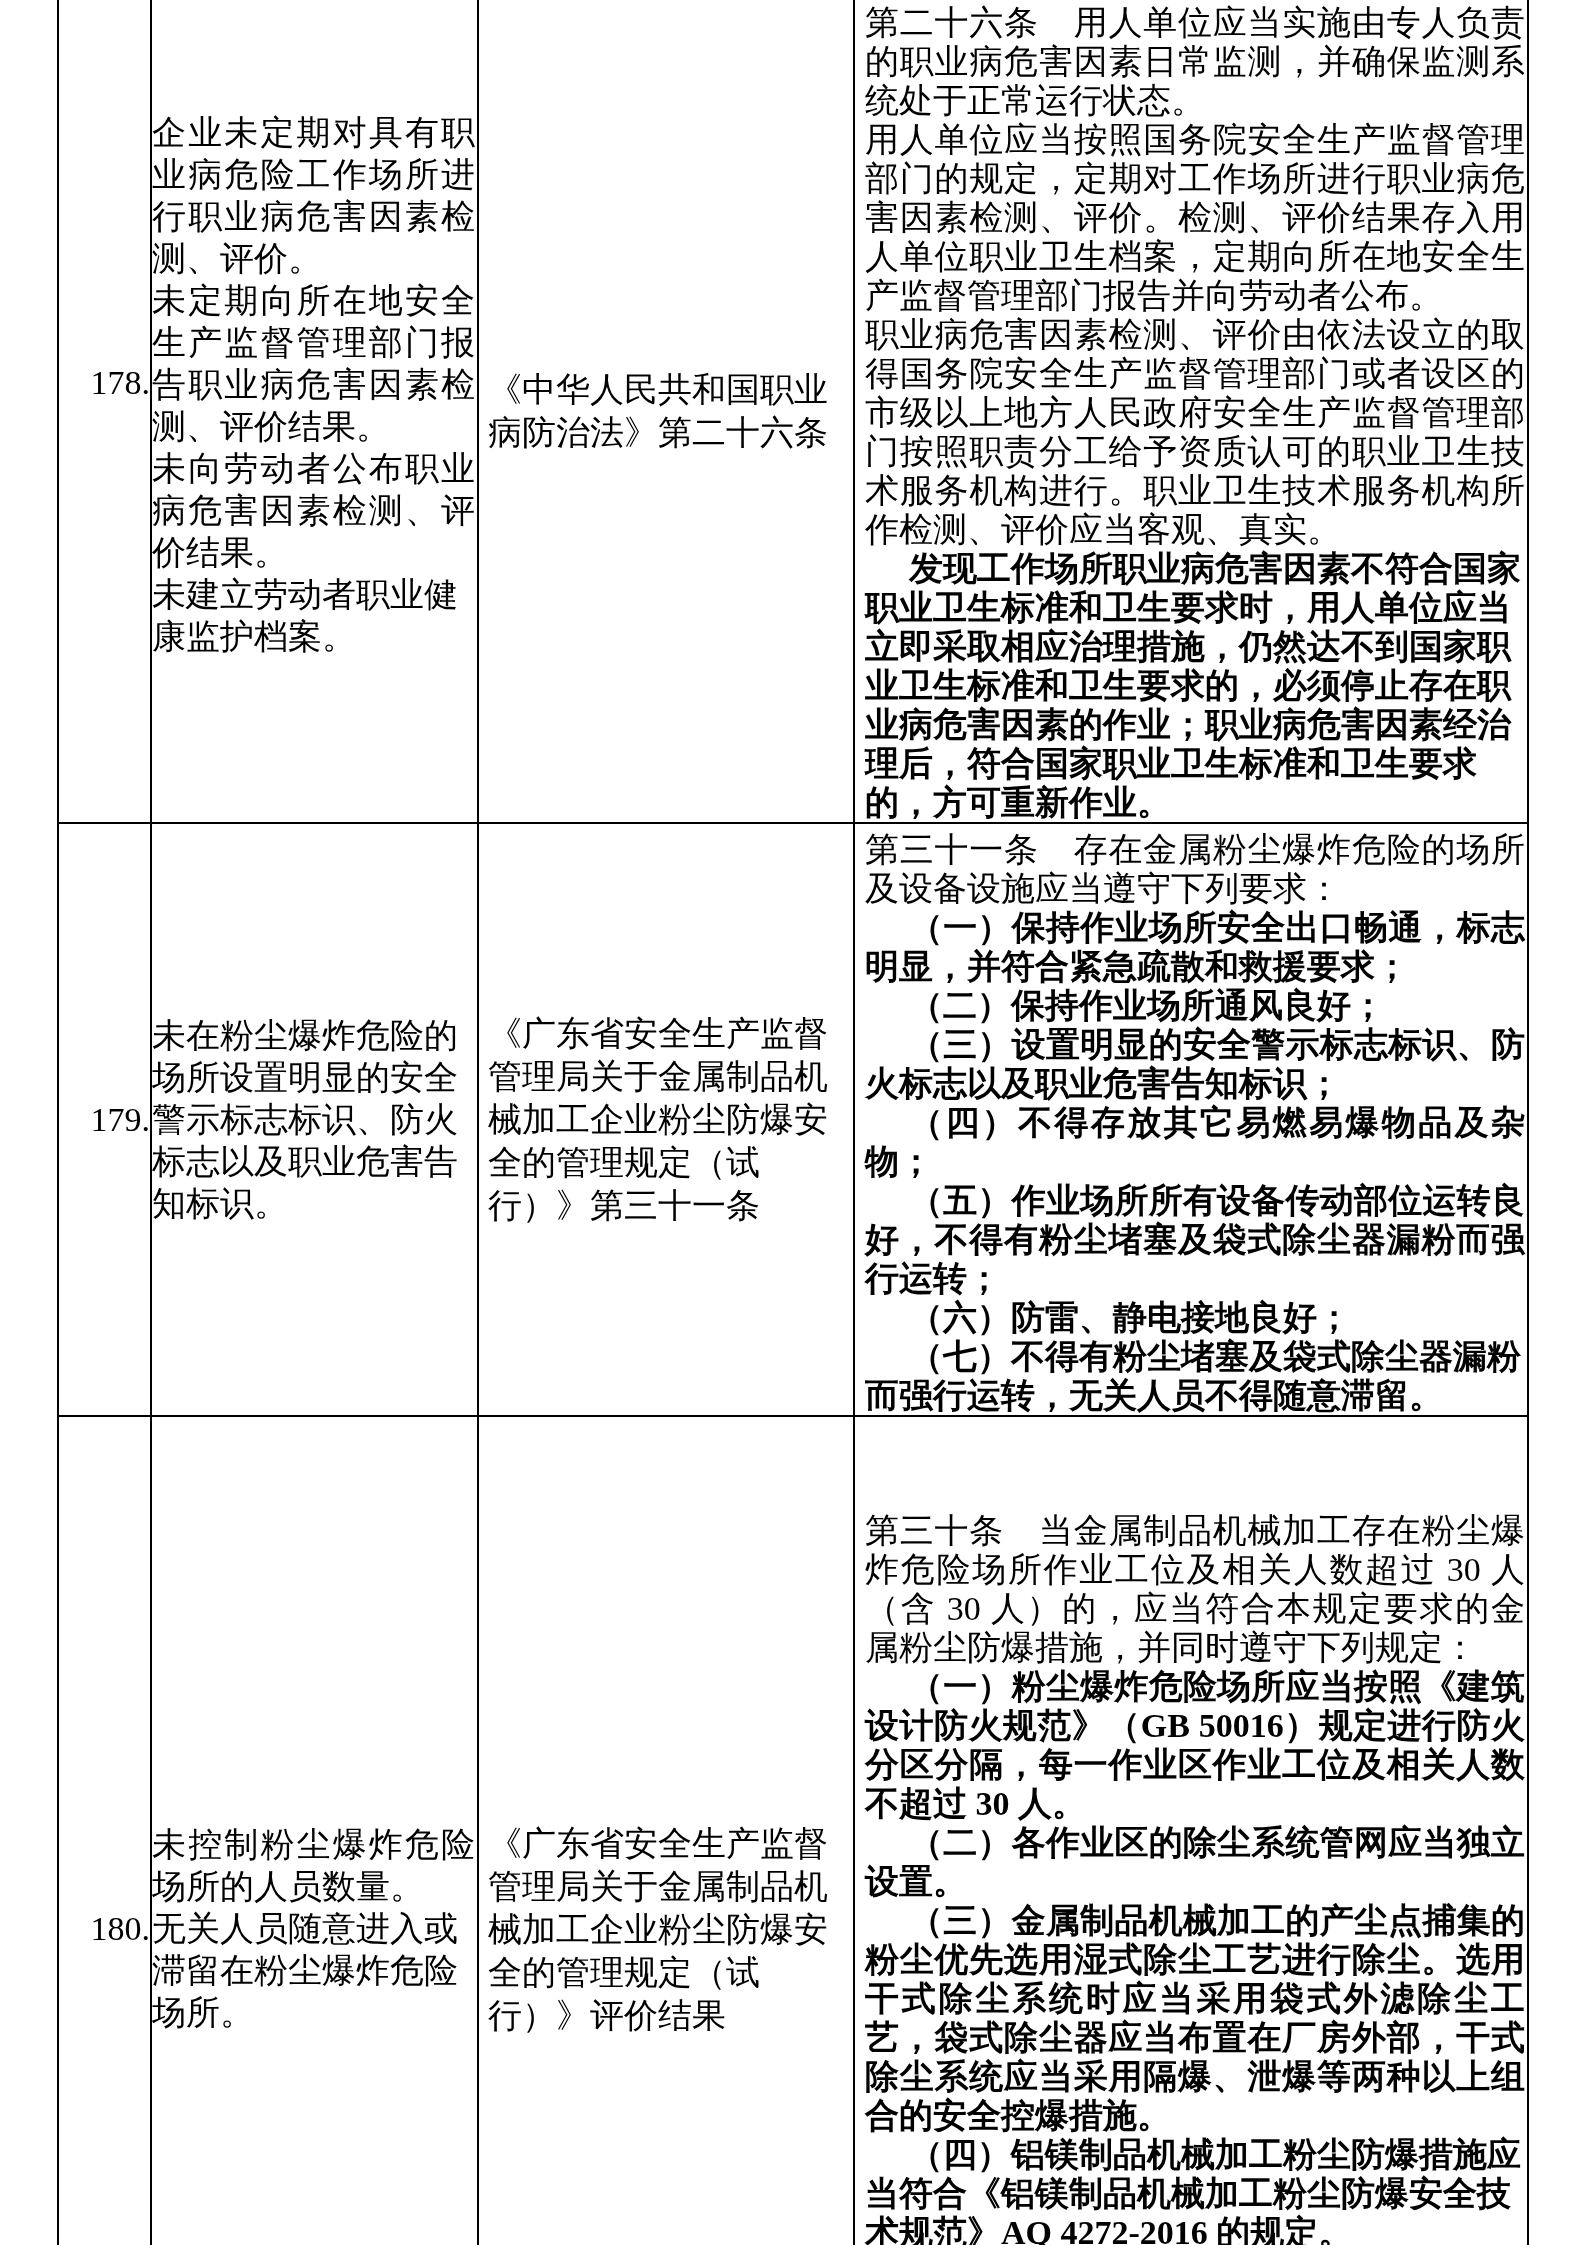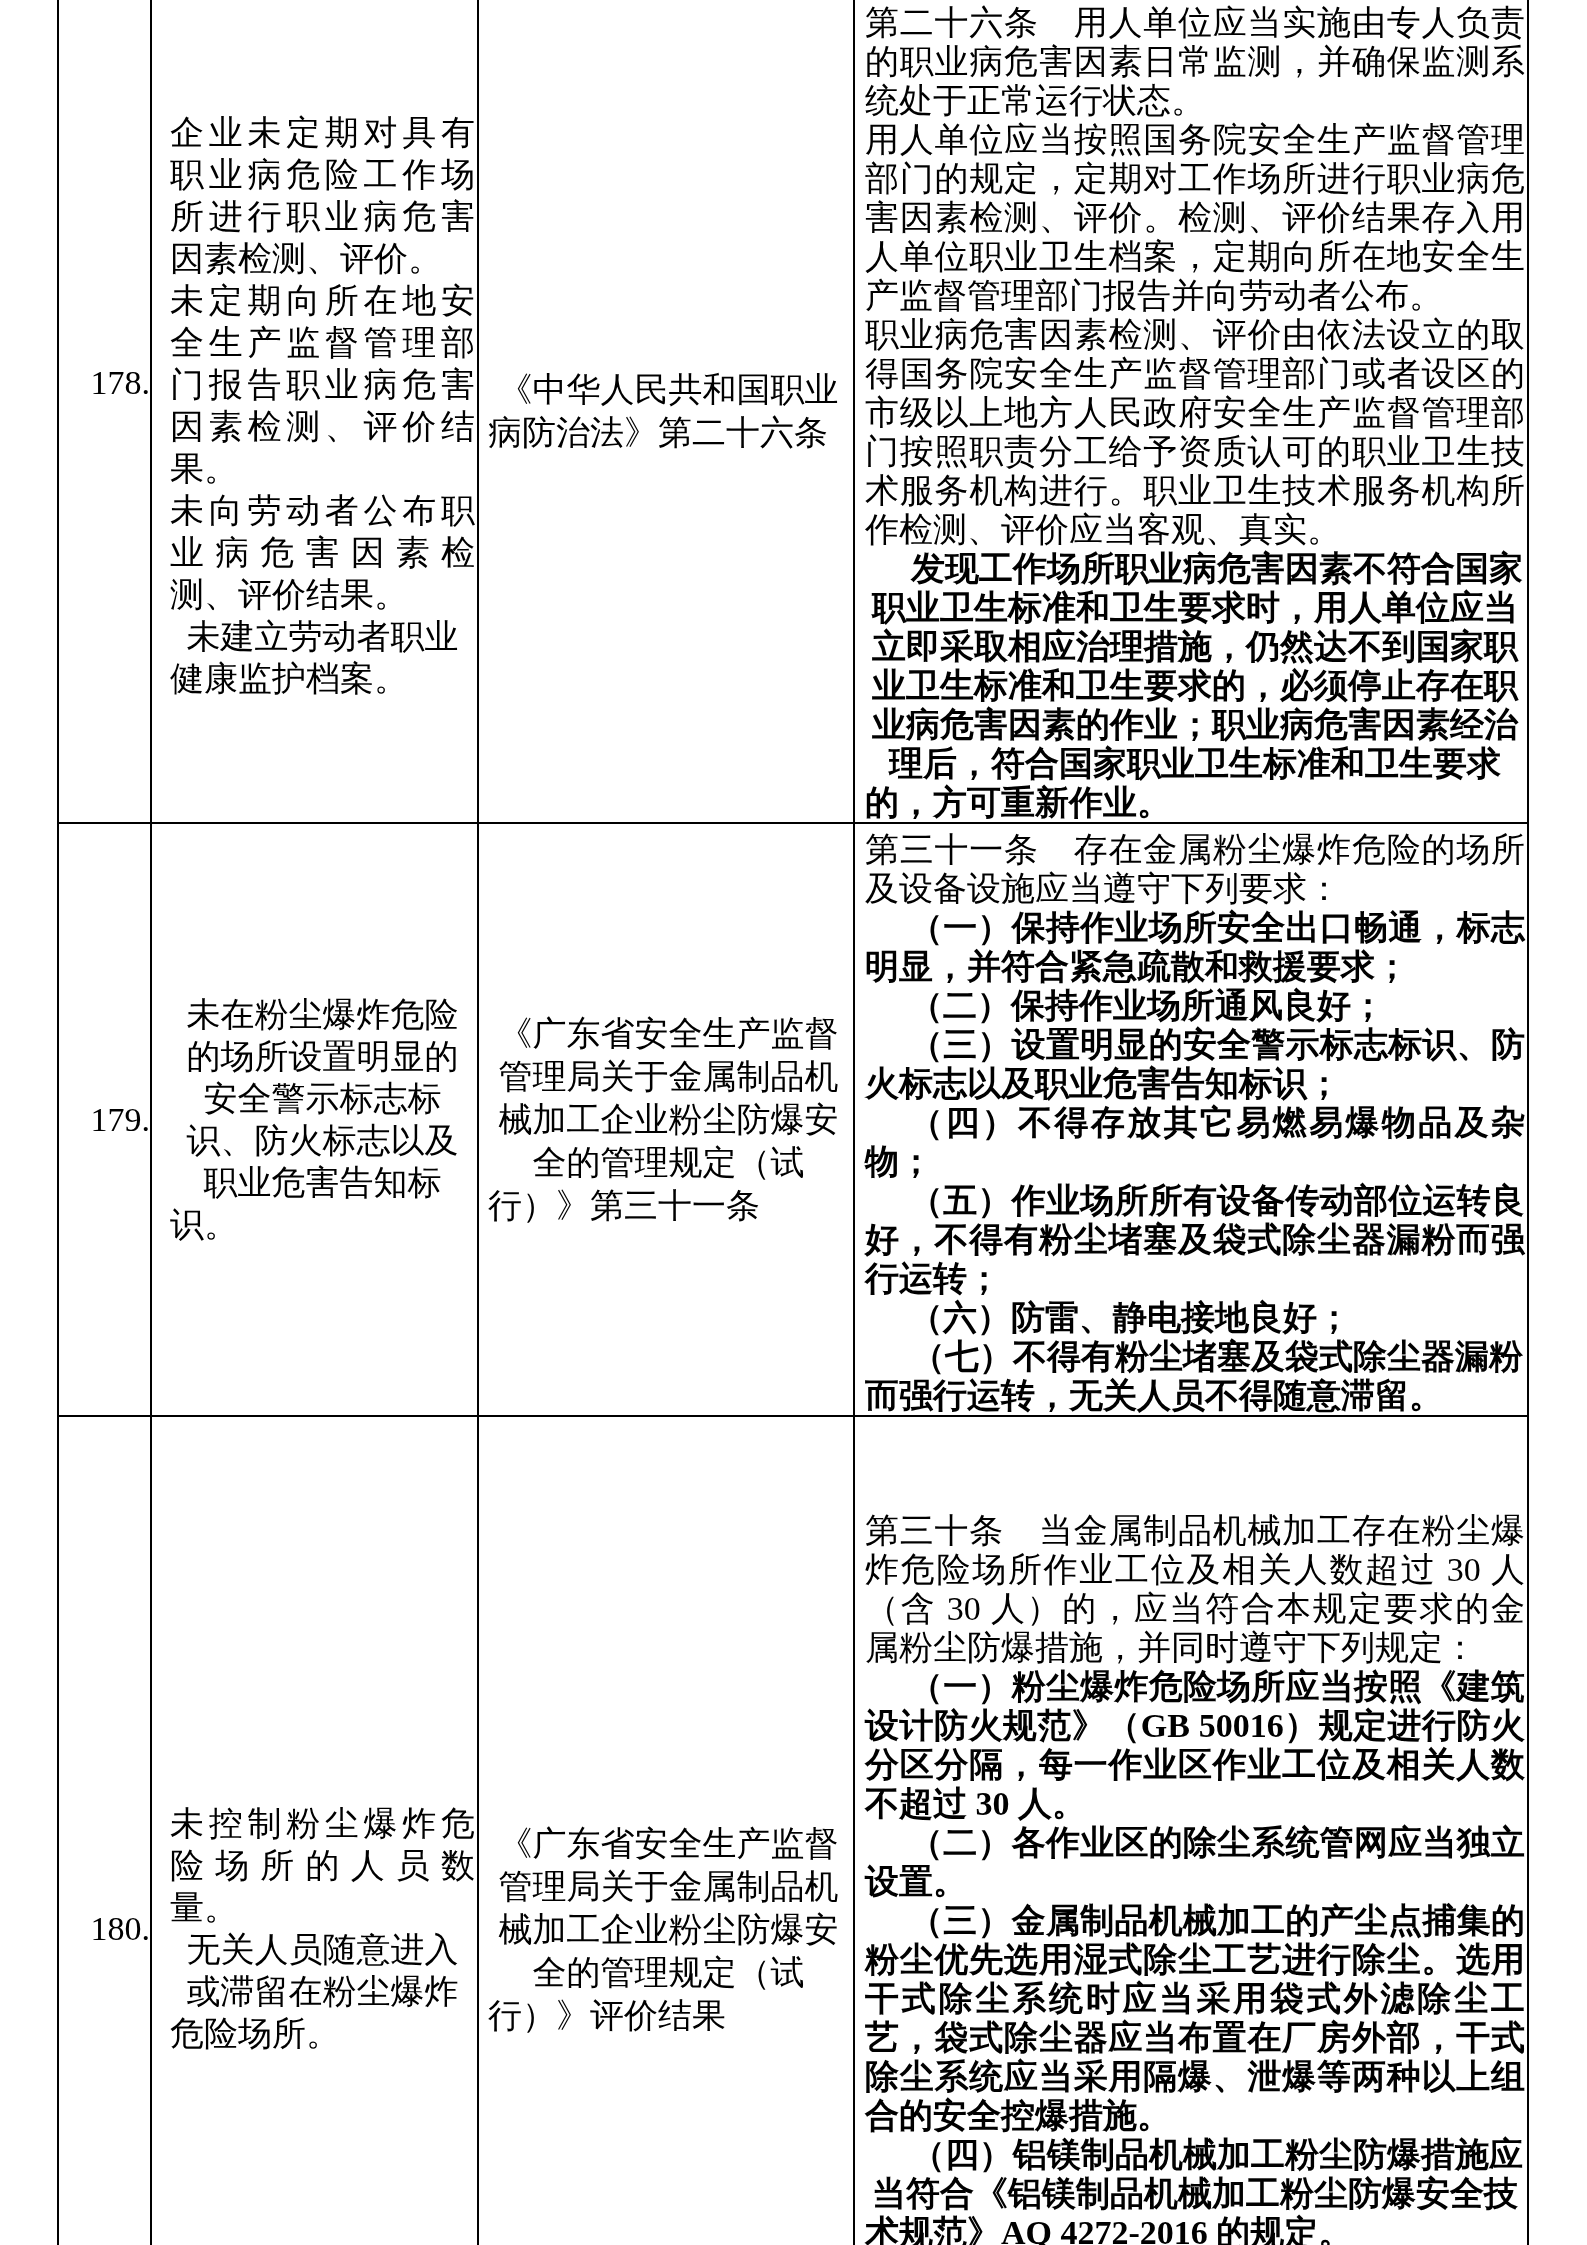--- a/index.html
+++ b/index.html
@@ -21,30 +21,30 @@
   }
   td {
     border: 2px solid #000000;
     padding: 0;
     vertical-align: middle;
     font-size: 34px;
     box-sizing: border-box;
   }
   
   td.c-num   { text-align: right; }
-  td.c-vio   { padding-left: 18px; padding-right: 2px; }
+  td.c-vio   { padding-right: 2px; }
   td.c-basis { padding-left: 9px;  padding-right: 4px; }
   td.c-reg   { padding-left: 10px; padding-right: 2px; }
 
   .para { margin: 0; text-align: justify; }
   .c-vio  .para { line-height: 42px; }
   .c-basis .para { line-height: 43px; }
   .c-reg  .para { line-height: 39px; }
   .para.indent { text-indent: 44px; font-weight: bold; }
-  .para:last-child { text-align: center; text-align-last: left; }
+  .para:last-child { text-align: left; text-align-last: left; }
 
   
   tr.r-178 td { height: 790px; }
   tr.r-178 td.c-vio { vertical-align: top; padding-top: 112px; }
   tr.r-178 td.c-reg { vertical-align: top; padding-top: 3px; }
   tr.r-178 .num-inner { display: inline-block; transform: translateY(-28px); }
 
   
   tr.r-179 td { height: 468px; }
   tr.r-179 td.c-reg { vertical-align: top; padding-top: 6px; }

